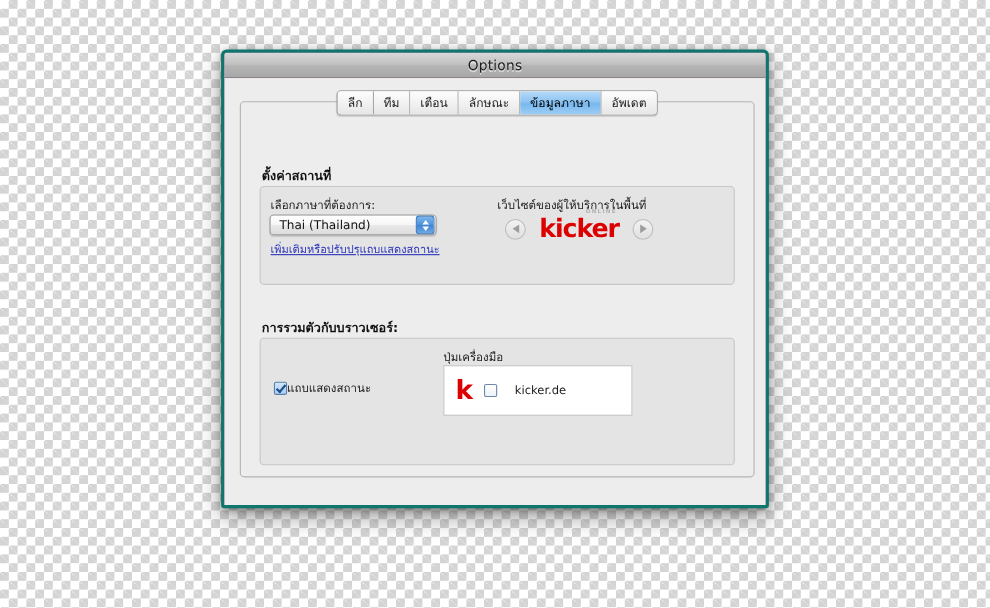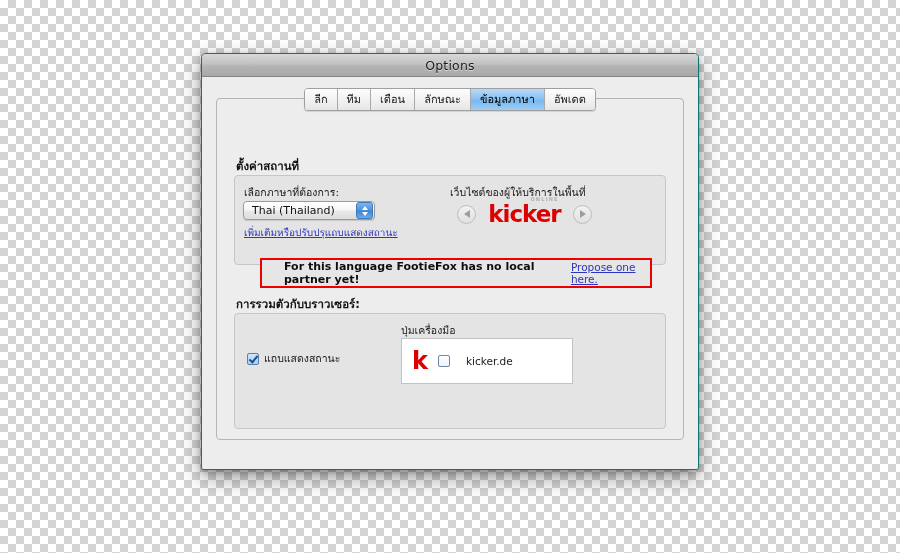--- a/index.html
+++ b/index.html
@@ -15,24 +15,24 @@
       linear-gradient(45deg, #d4d4d4 25%, transparent 25%, transparent 75%, #d4d4d4 75%, #d4d4d4),
       linear-gradient(45deg, #d4d4d4 25%, transparent 25%, transparent 75%, #d4d4d4 75%, #d4d4d4);
     background-size: 16px 16px;
     background-position: 0 0, 8px 8px;
     position: relative;
   }
 
   
   .dialog {
     position: absolute;
-    left: 201px; top: 53px;
+    left: 201px; top: 45px;
     width: 498px; height: 417px;
     background: #f9a8d4;
-    border: 1px solid #0f766e;
+    border: 3px solid #0f766e;
     border-radius: 5px 5px 3px 3px;
     box-shadow: 0 8px 22px rgba(0,0,0,0.38), 0 2px 6px rgba(0,0,0,0.24);
     box-sizing: border-box;
     overflow: hidden;
   }
 
   .titlebar {
     height: 22px;
     background: linear-gradient(to bottom, #d8d8d8 0%, #c2c2c2 45%, #b4b4b4 55%, #a8a8a8 100%);
     border-bottom: 1px solid #868686;
@@ -124,21 +124,21 @@
     font-size: 10.5px;
     color: #1a1a1a;
   }
   #lang-label { left: 9px; top: 8px; }
   #provider-label { left: 215px; top: 8px; }
 
   
   .popup-button {
     position: absolute;
     left: 8px; top: 25px;
-    width: 132px; height: 19px;
+    width: 152px; height: 19px;
     border: 1px solid #9a9a9a;
     border-radius: 4px;
     background: linear-gradient(to bottom, #ffffff 0%, #f6f6f6 48%, #e9e9e9 52%, #dcdcdc 100%);
     box-shadow: 0 1px 1px rgba(0,0,0,0.13), inset 0 1px 0 #fff;
     box-sizing: border-box;
     display: flex;
     align-items: center;
     cursor: default;
   }
   .popup-value {
@@ -262,21 +262,20 @@
 
   
   #browser-title { left: 19px; top: 196px; }
   #browser-box   { left: 17px; top: 214px; width: 432px; height: 116px; }
 
   .checkbox-row {
     position: absolute;
     left: 12px; top: 36px;
     display: flex;
     align-items: center;
-    gap: 5px;
     cursor: pointer;
   }
   .checkbox {
     width: 12px; height: 12px;
     border: 1px solid #6e87a8;
     border-radius: 2px;
     background: linear-gradient(to bottom, #ffffff 0%, #eef2f7 100%);
     box-sizing: border-box;
     position: relative;
     flex: none;
@@ -404,24 +403,20 @@
           <div class="kicker-logo">
             <span class="kicker-online">ONLINE</span>
             <span class="kicker-word">kicker</span>
           </div>
           <div class="nav-circle">
             <span class="nav-right-tri"></span>
           </div>
         </div>
       </div>
 
-      <div class="warning-bar">
-        <span class="warning-text">For this language FootieFox has no local partner yet!</span>
-        <span class="warning-link">Propose one here.</span>
-      </div>
 
       <div class="section-title" id="browser-title">การรวมตัวกับบราวเซอร์:</div>
 
       <div class="group-box" id="browser-box">
 
         <div class="checkbox-row">
           <span class="checkbox checked"></span>
           <span class="checkbox-label">แถบแสดงสถานะ</span>
         </div>
 

